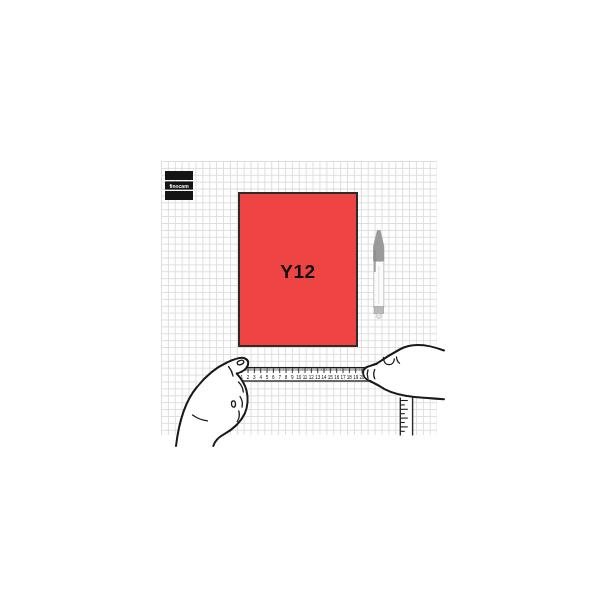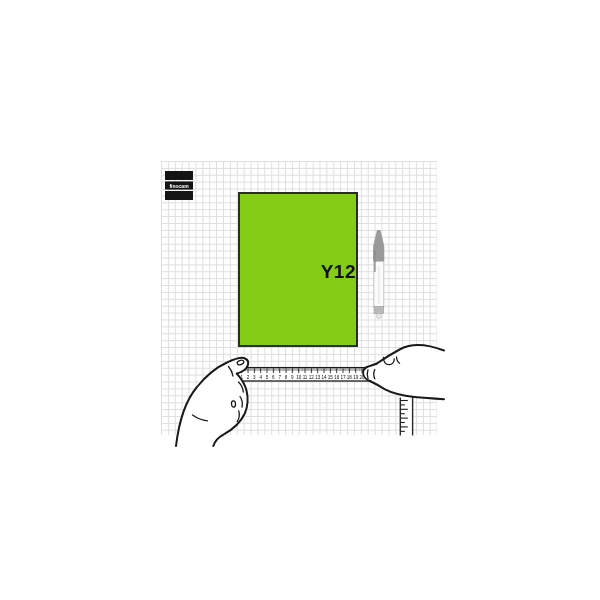--- a/index.html
+++ b/index.html
@@ -33,21 +33,21 @@
 
   <div class="grid-area" id="grid" style="background-image: linear-gradient(to right, rgb(222, 222, 222) 1px, transparent 1px), linear-gradient(rgb(222, 222, 222) 1px, transparent 1px); background-size: 6.9px 6.9px;"></div>
 
   <svg class="logo" width="28" height="29" viewBox="0 0 28 29">
     <rect x="0" y="0" width="28" height="9" fill="#141414"></rect>
     <rect x="0" y="10.4" width="28" height="8.2" fill="#141414"></rect>
     <rect x="0" y="20" width="28" height="9" fill="#141414"></rect>
     <text x="14" y="16.6" text-anchor="middle" font-size="5" font-weight="bold" fill="#ffffff" font-family="Liberation Sans, sans-serif">finocam</text>
   </svg>
 
-  <div class="diary" id="diary" style="background-color: #84cc16; border-color: rgb(43, 43, 43); justify-content: flex-end;">
+  <div class="diary" id="diary" style="background-color: #ef4444; border-color: rgb(43, 43, 43);">
     <span class="diary-label" style="color: rgb(17, 17, 17);">Y12</span>
   </div>
 
   <svg class="overlay" id="overlay" viewBox="0 0 600 600">
 
     <g>
       <path d="M377.3 230.5 L380.2 230.5 L383.9 246.5 L383.9 261.5 L373.5 261.5 L373.5 246.5 Z" fill="#9a9a9a" stroke="#8a8a8a" stroke-width="0.6"></path>
       <rect x="373.8" y="261.5" width="10" height="46" fill="#fbfbfb" stroke="#c4c4c4" stroke-width="1"></rect>
       <line x1="378.8" y1="266" x2="378.8" y2="304" stroke="#e2e2e2" stroke-width="1"></line>
       <line x1="374.9" y1="250" x2="374.9" y2="272" stroke="#8a8a8a" stroke-width="1.4"></line>

